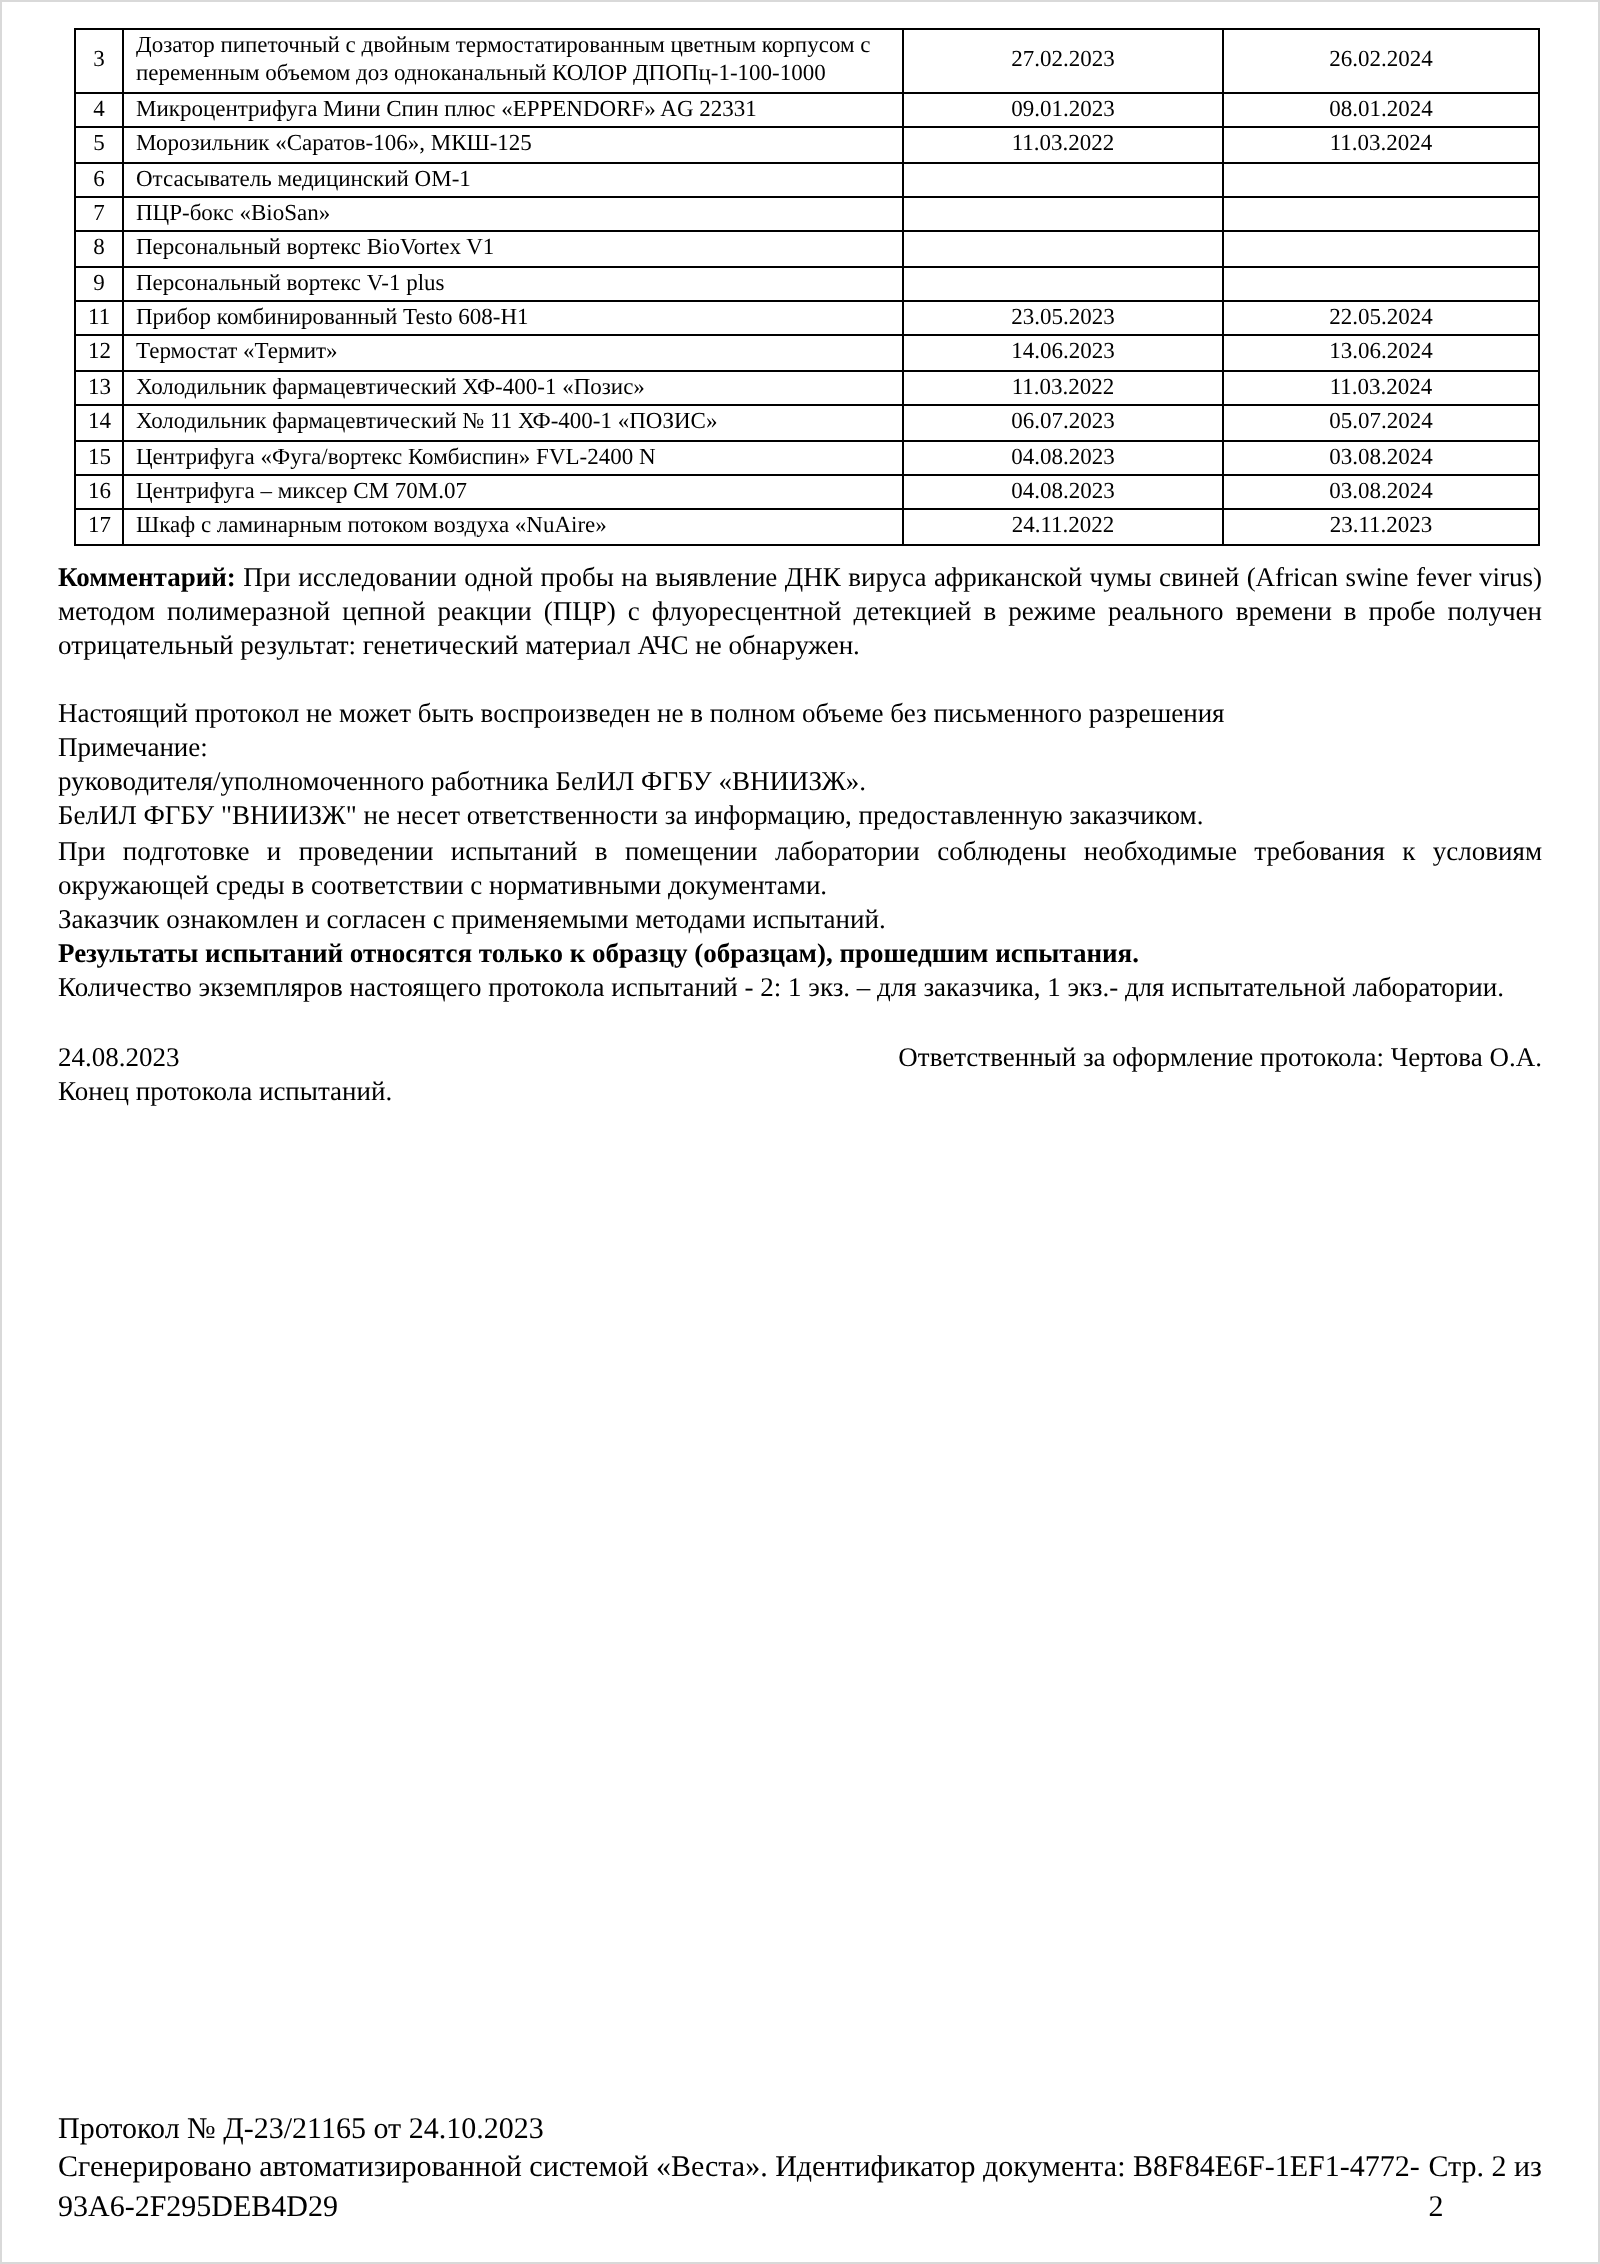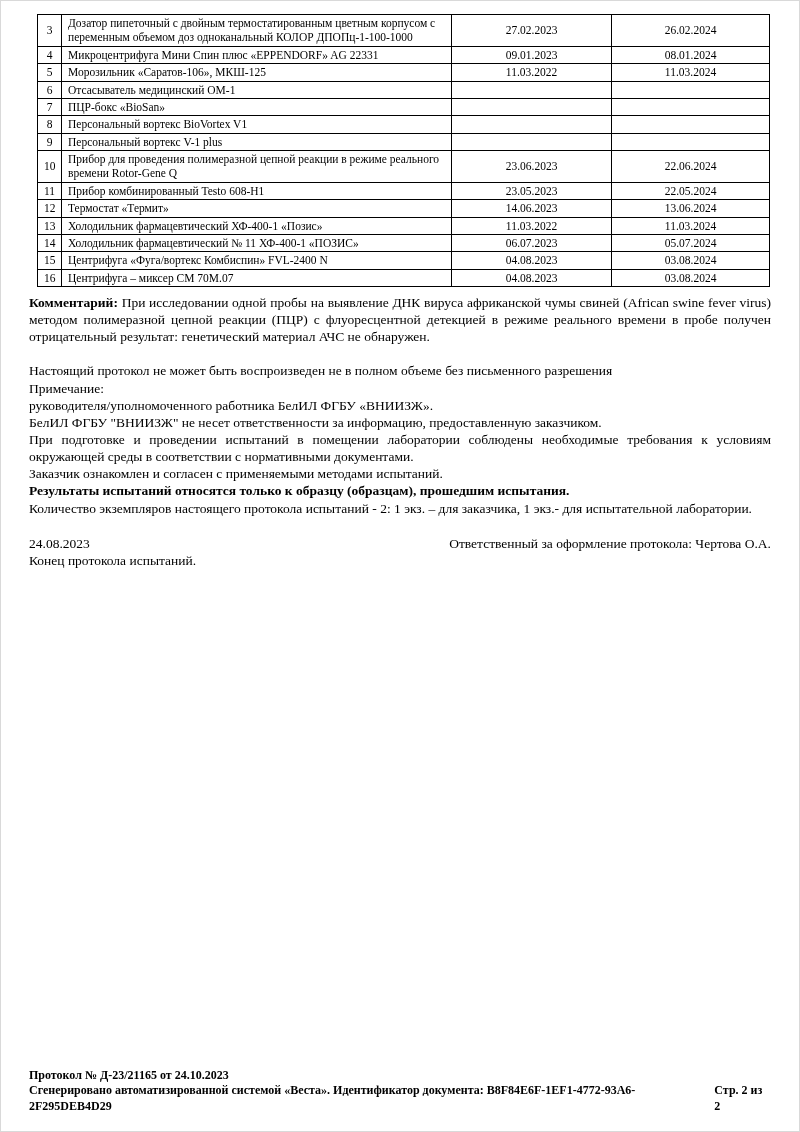--- a/index.html
+++ b/index.html
@@ -46,23 +46,22 @@
   .spacer{height:17px;}
   .signoff{
     display:flex;
     justify-content:space-between;
     margin-top:18px;
   }
   
   .footer{
     position:absolute;
     left:28px;right:28px;bottom:16px;
-    font-size:12px;
+    font-size:15px;
     line-height:1.32;
-    font-weight:bold;
   }
   .footer-row{
     display:flex;
     justify-content:space-between;
   }
 </style>
 </head>
 <body>
 
 <div class="page">
@@ -111,26 +110,20 @@
           <td class="c-date"></td>
           <td class="c-date"></td>
         </tr>
         <tr>
           <td class="c-num">9</td>
           <td class="c-name">Персональный вортекс V-1 plus</td>
           <td class="c-date"></td>
           <td class="c-date"></td>
         </tr>
         <tr>
-          <td class="c-num">10</td>
-          <td class="c-name">Прибор для проведения полимеразной цепной реакции в режиме реального времени Rotor-Gene Q</td>
-          <td class="c-date">23.06.2023</td>
-          <td class="c-date">22.06.2024</td>
-        </tr>
-        <tr>
           <td class="c-num">11</td>
           <td class="c-name">Прибор комбинированный Testo 608-H1</td>
           <td class="c-date">23.05.2023</td>
           <td class="c-date">22.05.2024</td>
         </tr>
         <tr>
           <td class="c-num">12</td>
           <td class="c-name">Термостат «Термит»</td>
           <td class="c-date">14.06.2023</td>
           <td class="c-date">13.06.2024</td>
@@ -151,20 +144,26 @@
           <td class="c-num">15</td>
           <td class="c-name">Центрифуга «Фуга/вортекс Комбиспин» FVL-2400 N</td>
           <td class="c-date">04.08.2023</td>
           <td class="c-date">03.08.2024</td>
         </tr>
         <tr>
           <td class="c-num">16</td>
           <td class="c-name">Центрифуга – миксер СМ 70М.07</td>
           <td class="c-date">04.08.2023</td>
           <td class="c-date">03.08.2024</td>
+        </tr>
+        <tr>
+          <td class="c-num">17</td>
+          <td class="c-name">Шкаф с ламинарным потоком воздуха «NuAire»</td>
+          <td class="c-date">24.11.2022</td>
+          <td class="c-date">23.11.2023</td>
         </tr>
       </tbody>
   </table>
 
   <div class="body-text">
 
     <p class="para justify"><b>Комментарий:</b> <span>При исследовании одной пробы на выявление ДНК вируса африканской чумы свиней (African swine fever virus) методом полимеразной цепной реакции (ПЦР) с флуоресцентной детекцией в режиме реального времени в пробе получен отрицательный результат: генетический материал АЧС не обнаружен.</span></p>
 
     <div class="spacer"></div>
 

